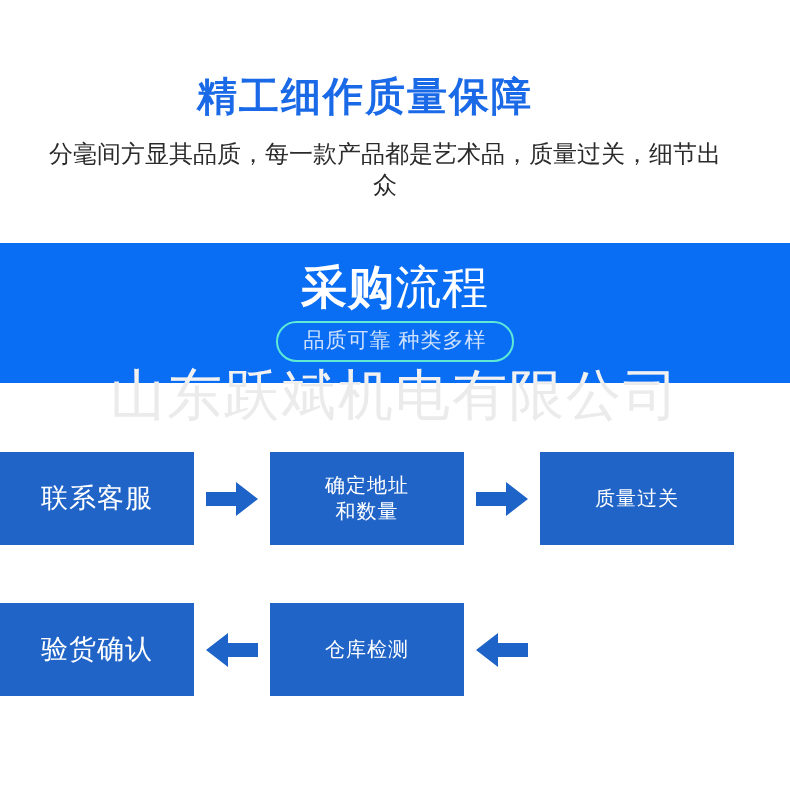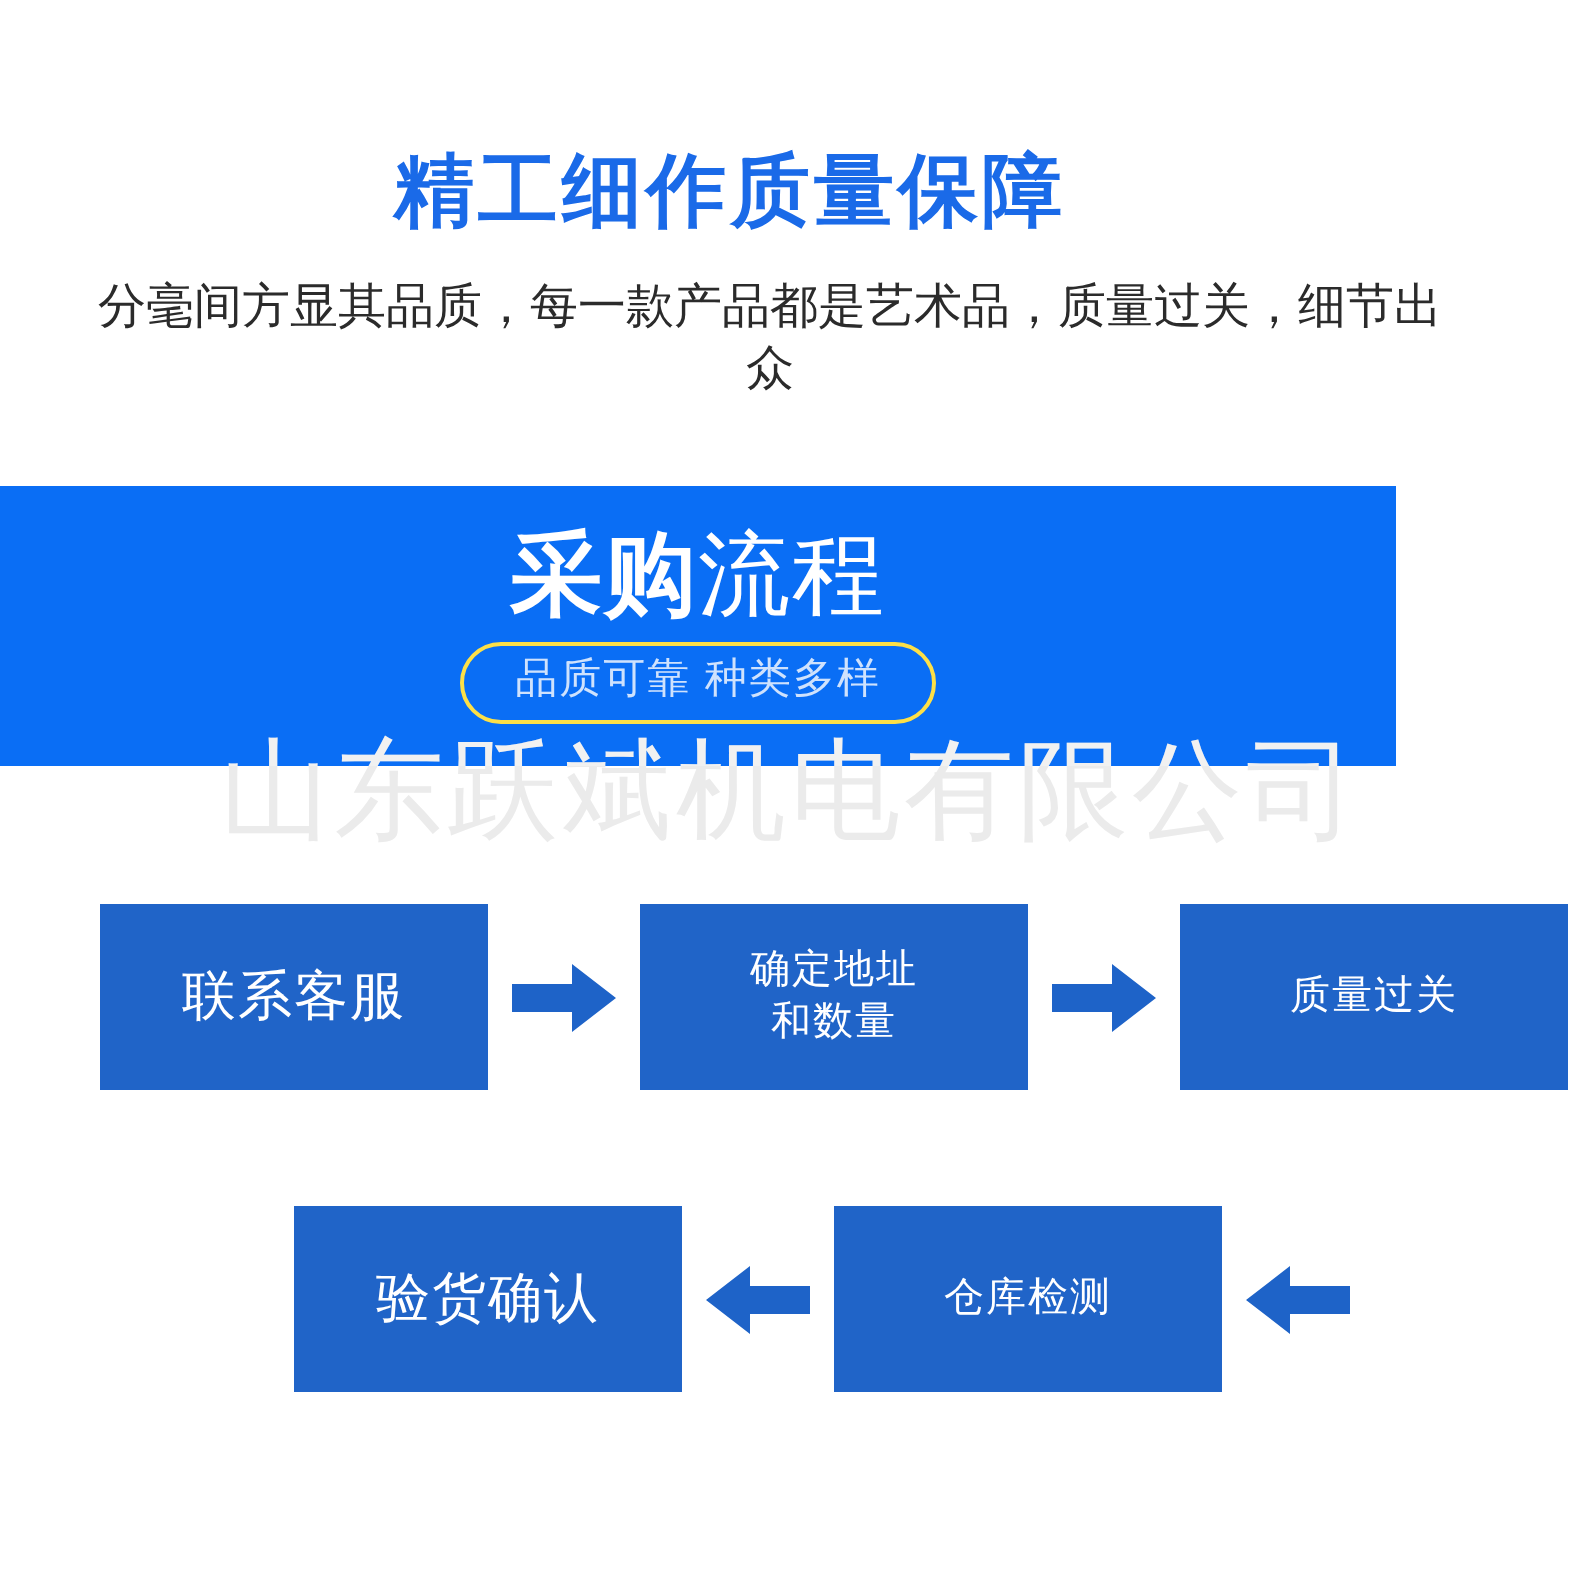--- a/index.html
+++ b/index.html
@@ -38,21 +38,21 @@
     letter-spacing: 0px;
     line-height: 1.3;
     padding-left: 40px;
   }
 
   
   .banner {
     position: absolute;
     left: 0;
     top: 243px;
-    width: 698px;
+    width: 790px;
     height: 140px;
     background: #0a6ef5;
     box-sizing: border-box;
     text-align: center;
     overflow: hidden;
   }
   .banner-title {
     margin: 0;
     padding-top: 20px;
     font-size: 46px;
@@ -63,21 +63,21 @@
   .banner-title .strong {
     font-weight: bold;
   }
   .banner-title .light {
     font-weight: normal;
   }
   .banner-badge {
     display: inline-block;
     margin-top: 10px;
     padding: 4px 26px 6px 26px;
-    border: 2px solid #fde047;
+    border: 2px solid #5eead4;
     border-radius: 22px;
     color: #cfe2fd;
     font-size: 21px;
     line-height: 1.25;
     letter-spacing: 1px;
     background: transparent;
   }
 
   
   .watermark {
@@ -124,24 +124,22 @@
   .flow {
     position: absolute;
     left: 0;
     top: 452px;
     width: 790px;
     z-index: 3;
   }
   .flow-row {
     display: flex;
     align-items: center;
-    justify-content: center;
-    width: 790px;
-    box-sizing: border-box;
-    padding-left: 44px;
+    width: 790px;
+    box-sizing: border-box;
   }
   .flow-row.row2 {
     margin-top: 58px;
   }
   .flow-box {
     width: 194px;
     height: 93px;
     background: #2064c8;
     color: #ffffff;
     display: flex;

